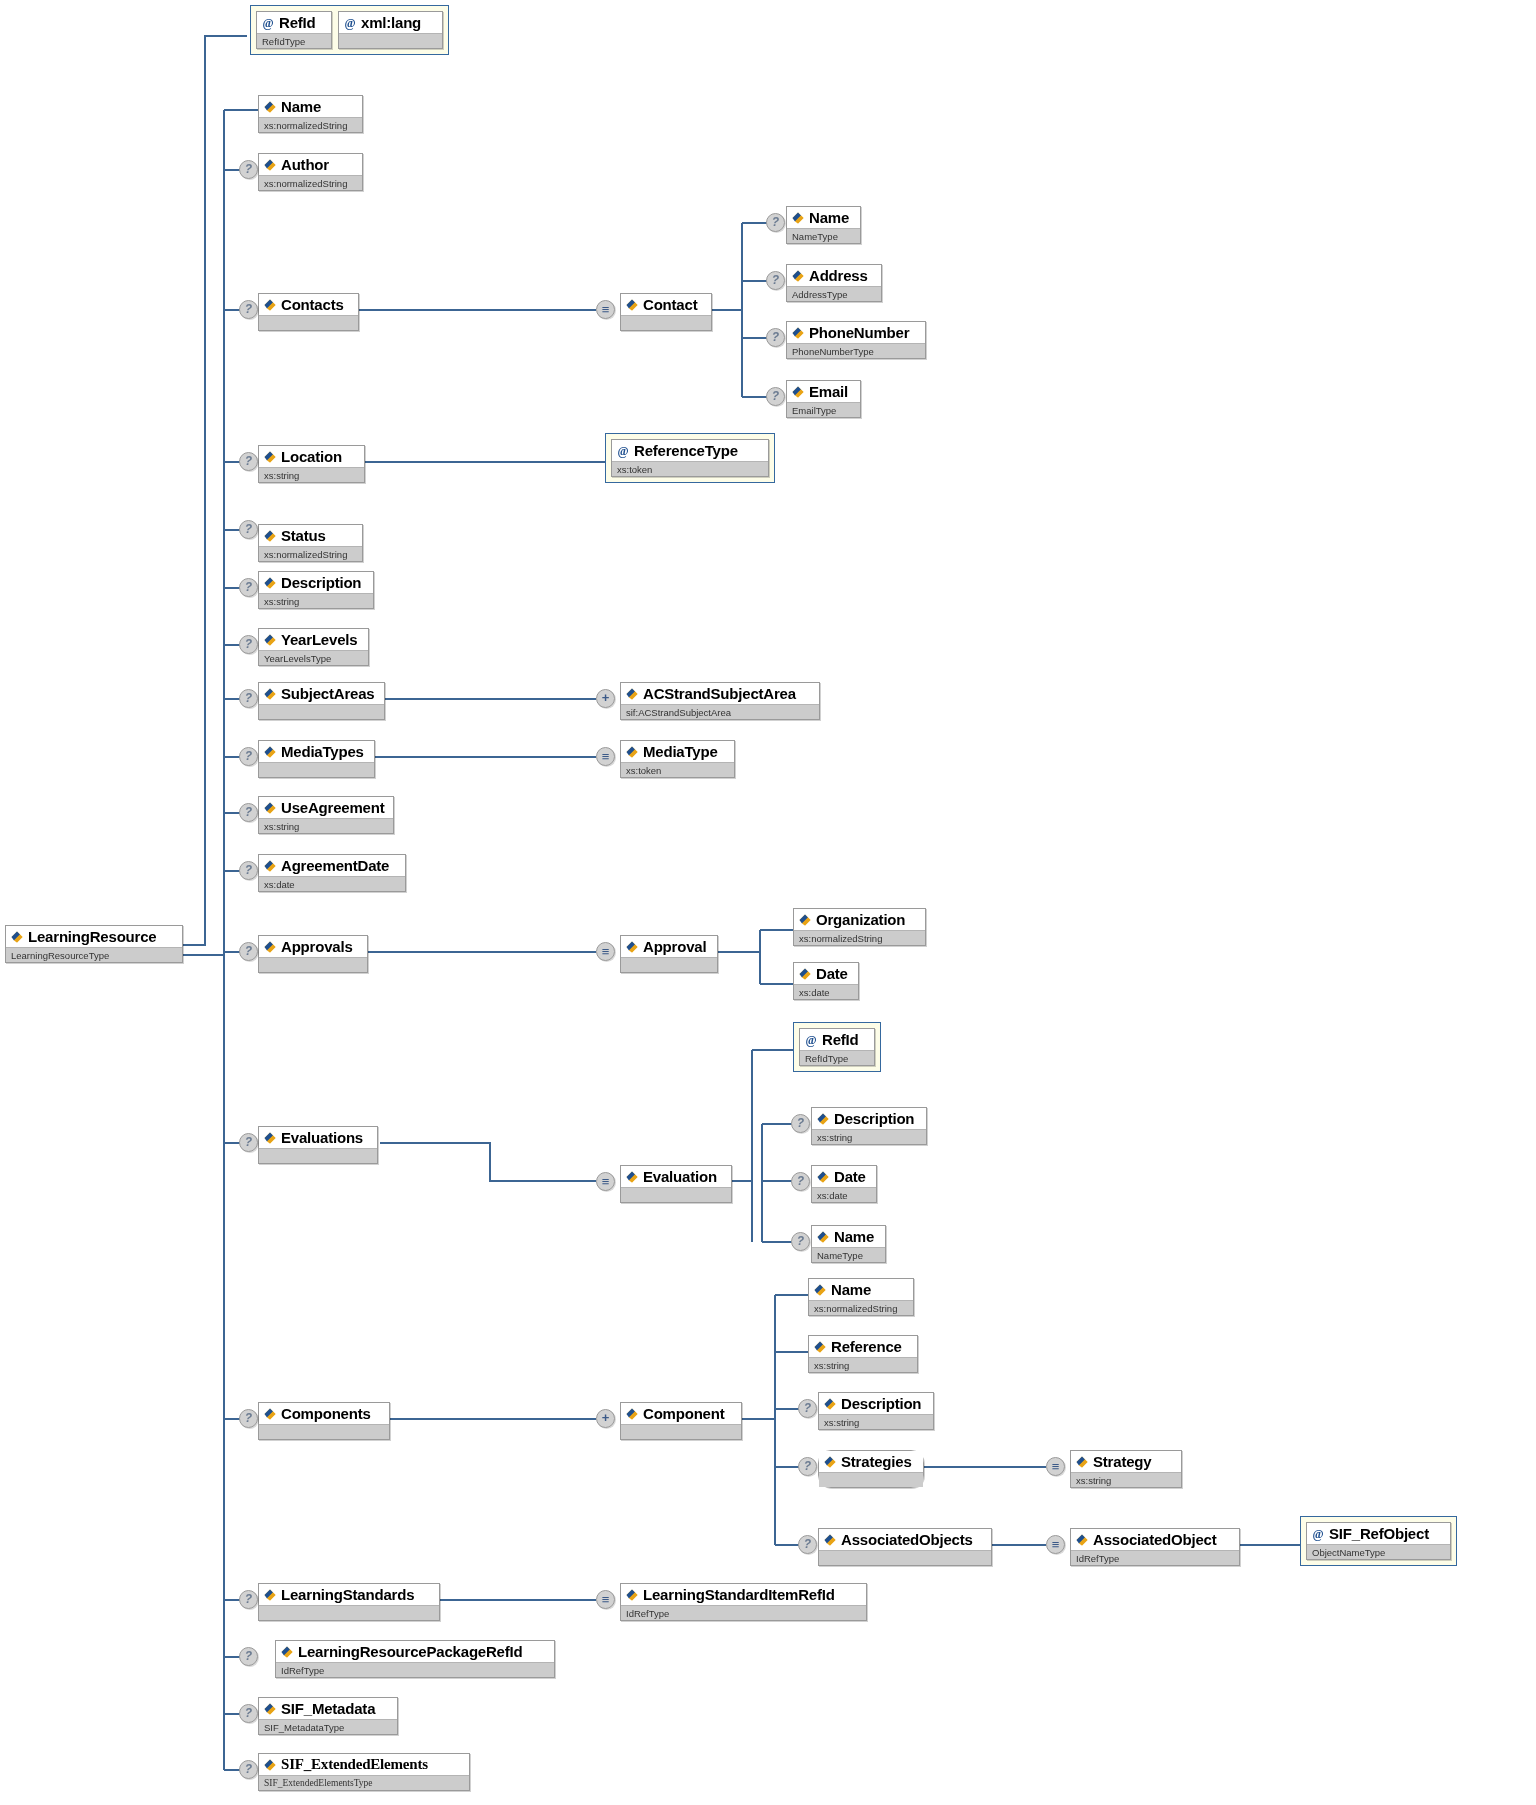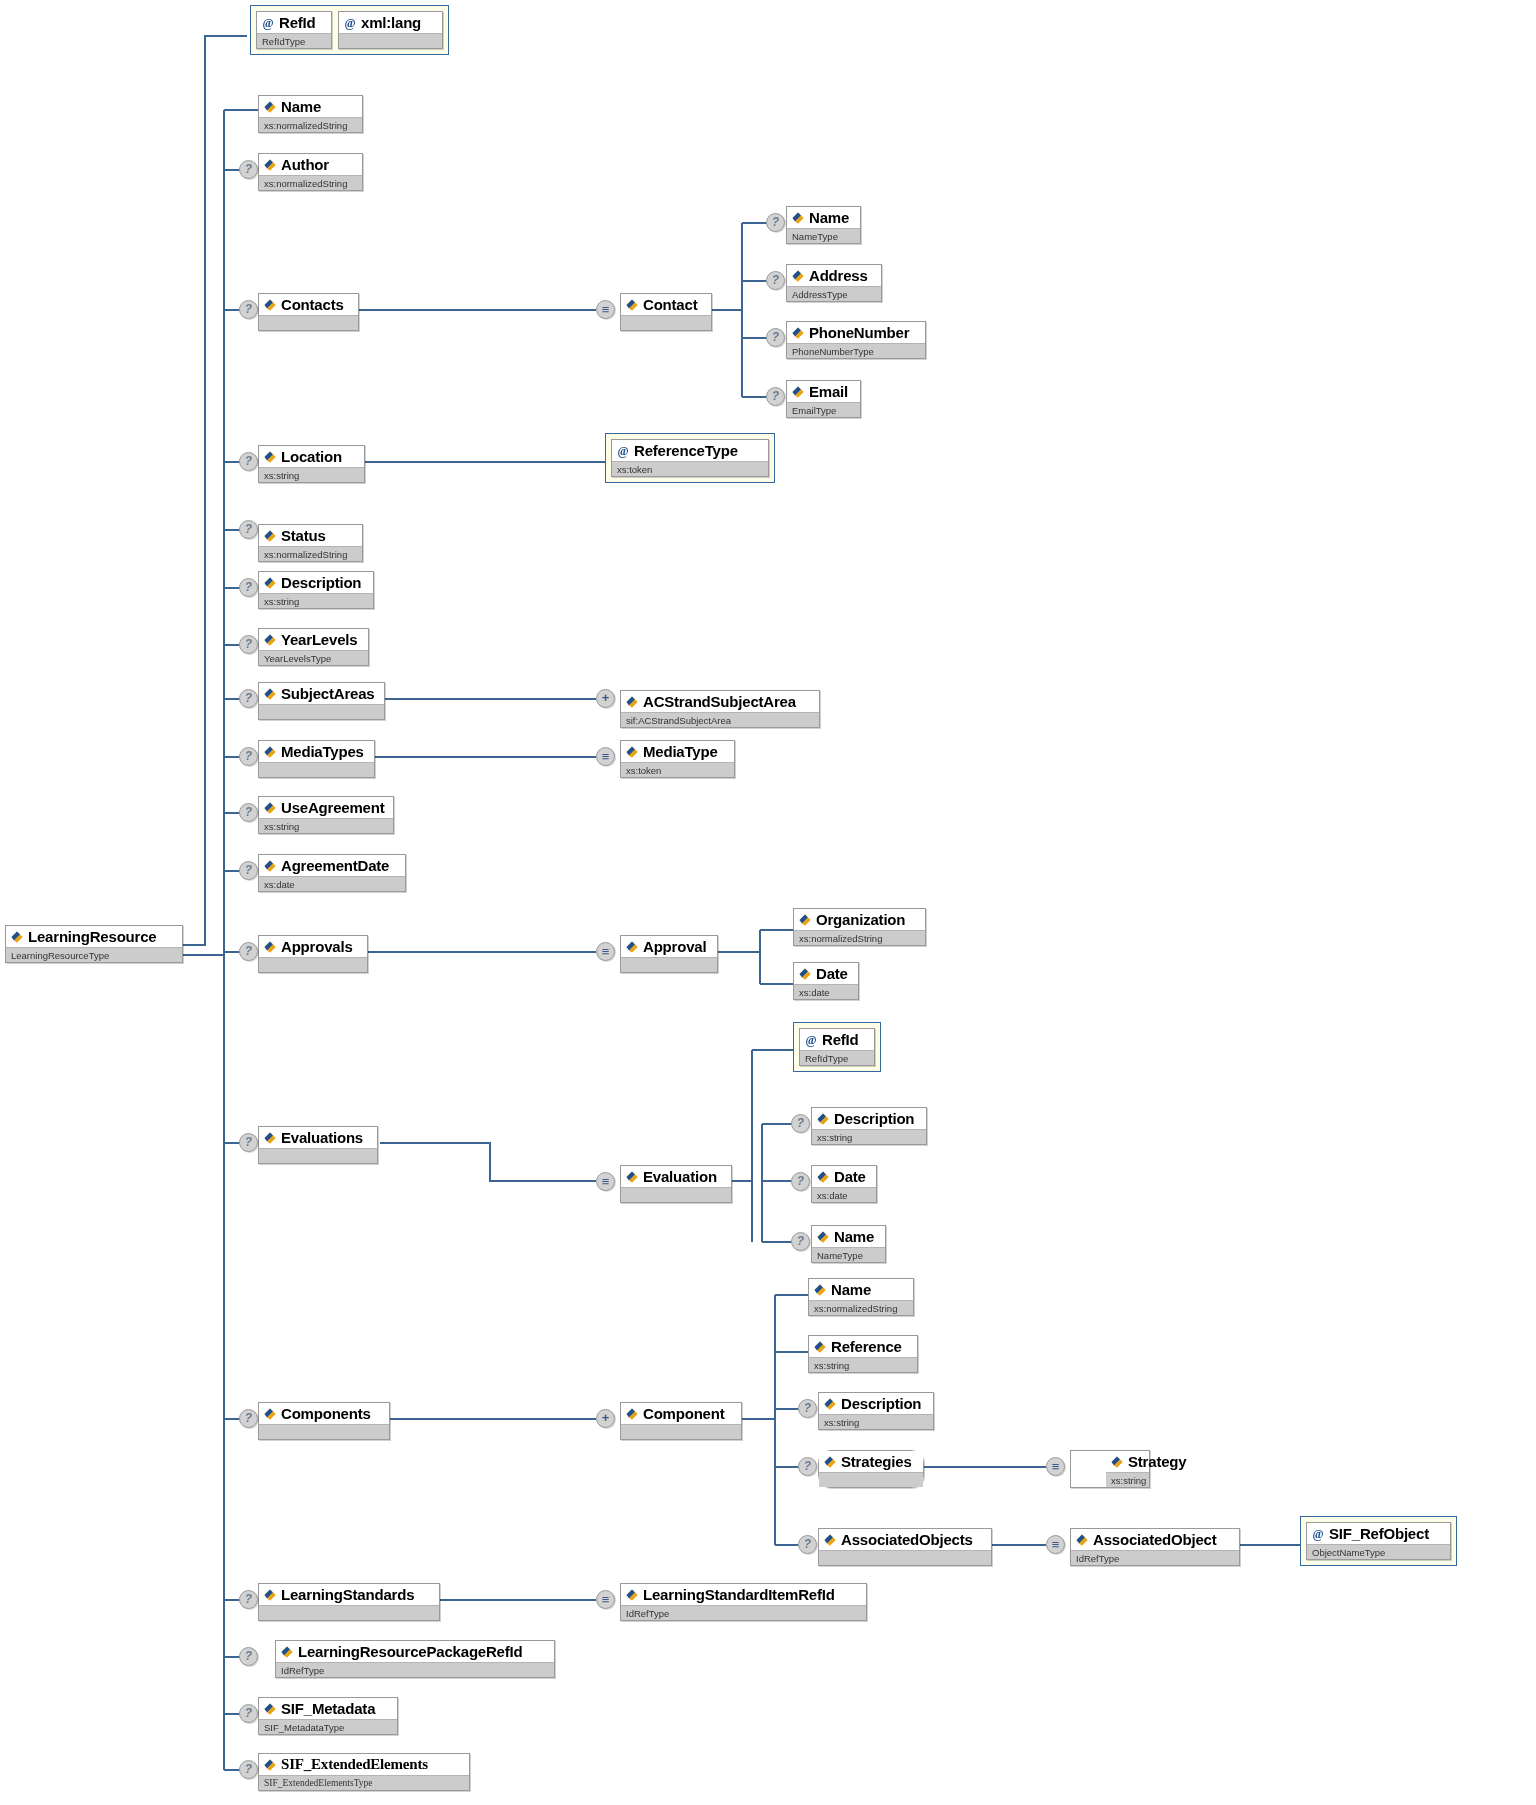--- a/index.html
+++ b/index.html
@@ -419,21 +419,21 @@
             <polygon points="7,1.5 10,4.5 4,10.5 1.5,7" fill="#1e4f8f"></polygon>
             <polygon points="10,4.5 12.5,7 7,12.5 4,10.5" fill="#e8a317"></polygon>
           </svg>
         </span>
       <span class="nname">SubjectAreas</span>
     </div>
     <div class="ntype empty"></div>
   </div>
 
   <div class="circ plus" style="left:596px;top:689px;">+</div>
-  <div class="node" style="left:620px;top:682px;width:200px;margin-top:8px;">
+  <div class="node" style="left:620px;top:682px;width:200px;">
     <div class="nhead">
       <span class="ico elem">
           <svg width="14" height="14" viewBox="0 0 14 14">
             <polygon points="7,1.5 12.5,7 7,12.5 1.5,7" fill="#f0b323"></polygon>
             <polygon points="7,1.5 10,4.5 4,10.5 1.5,7" fill="#1e4f8f"></polygon>
             <polygon points="10,4.5 12.5,7 7,12.5 4,10.5" fill="#e8a317"></polygon>
           </svg>
         </span>
       <span class="nname">ACStrandSubjectArea</span>
     </div>
@@ -729,21 +729,21 @@
             <polygon points="7,1.5 10,4.5 4,10.5 1.5,7" fill="#1e4f8f"></polygon>
             <polygon points="10,4.5 12.5,7 7,12.5 4,10.5" fill="#e8a317"></polygon>
           </svg>
         </span>
       <span class="nname">Strategies</span>
     </div>
     <div class="ntype empty"></div>
   </div>
 
   <div class="circ rep" style="left:1046px;top:1457px;">≡</div>
-  <div class="node" style="left:1070px;top:1450px;width:80px;padding-left:35px;">
+  <div class="node" style="left:1070px;top:1450px;width:112px;">
     <div class="nhead">
       <span class="ico elem">
           <svg width="14" height="14" viewBox="0 0 14 14">
             <polygon points="7,1.5 12.5,7 7,12.5 1.5,7" fill="#f0b323"></polygon>
             <polygon points="7,1.5 10,4.5 4,10.5 1.5,7" fill="#1e4f8f"></polygon>
             <polygon points="10,4.5 12.5,7 7,12.5 4,10.5" fill="#e8a317"></polygon>
           </svg>
         </span>
       <span class="nname">Strategy</span>
     </div>

